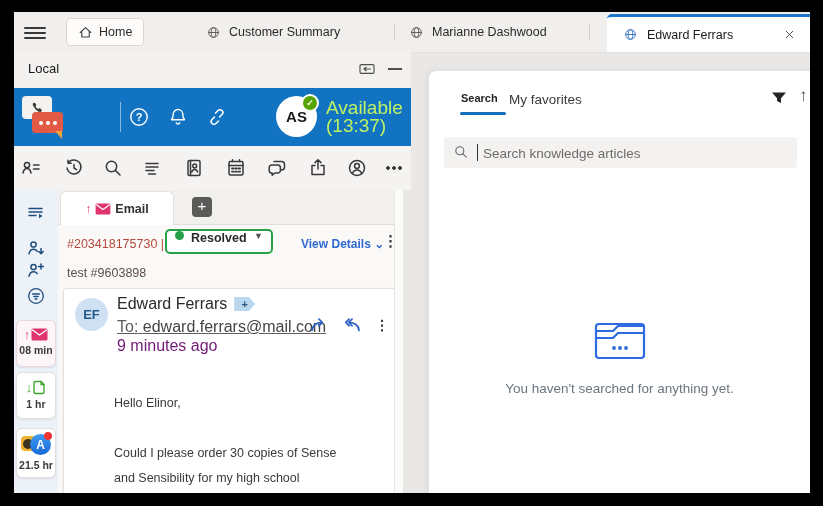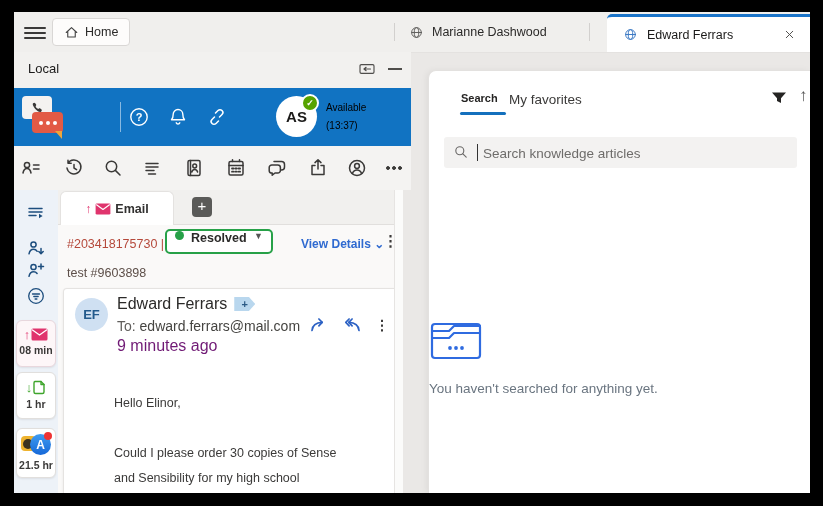--- a/index.html
+++ b/index.html
@@ -7,21 +7,21 @@
          font-family:"Liberation Sans",sans-serif;}
   .app{position:absolute;left:14px;top:12px;width:796px;height:481px;background:#eae8e6;overflow:hidden;}
 
   
   .topbar{position:absolute;left:0;top:0;width:796px;height:40px;background:#f0efed;border-bottom:1px solid #e4e2e0;}
   .hamburger{position:absolute;left:10px;top:12px;width:22px;height:16px;cursor:pointer;}
   .hamburger i{display:block;height:2px;background:#3a3938;margin:3px 0;border-radius:1px;}
   .tb-btn{position:absolute;top:6px;height:26px;display:flex;align-items:center;gap:6px;padding:0 11px;
           background:#fdfcfb;border:1px solid #d9d7d5;border-radius:4px;font-size:12.5px;color:#2b2a29;cursor:pointer;}
   .tb-btn svg{width:15px;height:15px;stroke:#444;}
-  .btn-home{left:38px;} .btn-inbox{left:114px;}
+  .btn-home{left:52px;} .btn-inbox{left:114px;}
   .tb-tab{position:absolute;top:0;height:40px;display:flex;align-items:center;gap:8px;font-size:12.5px;color:#2b2a29;cursor:pointer;}
   .tb-tab svg{width:15px;height:15px;stroke:#5f5e5c;}
   .tab-cs{left:192px;} .tab-md{left:395px;}
   .tb-sep{position:absolute;top:11px;width:1px;height:18px;background:#d2d0ce;}
   .sep1{left:380px;} .sep2{left:575px;}
   .tab-active{position:absolute;left:593px;top:2px;width:203px;height:38px;background:#fff;
               border-top:3px solid #1a74c9;border-radius:5px 0 0 0;display:flex;align-items:center;
               box-sizing:border-box;padding:0 12px 0 16px;gap:9px;font-size:12.5px;color:#1b1a19;cursor:pointer;}
   .tab-active svg.globe{width:15px;height:15px;stroke:#3b78c3;}
   .tab-close{margin-left:auto;width:18px;height:18px;display:flex;align-items:center;justify-content:center;cursor:pointer;}
@@ -45,21 +45,21 @@
   .pw-red i{width:4px;height:4px;border-radius:50%;background:#fff;}
   .pw-tail{position:absolute;left:33px;top:36px;width:0;height:0;border-left:7px solid transparent;border-top:8px solid #eda53c;}
   .bb-sep{position:absolute;left:106px;top:14px;width:1px;height:30px;background:rgba(255,255,255,.5);}
   .bb-icon{position:absolute;top:18px;width:22px;height:22px;cursor:pointer;}
   .bb-icon svg{width:22px;height:22px;stroke:#fff;}
   .bb-help{left:114px;} .bb-bell{left:153px;} .bb-link{left:192px;}
   .avatar{position:absolute;left:262px;top:8px;width:41px;height:41px;background:#fff;border-radius:50%;
           display:flex;align-items:center;justify-content:center;font-size:15px;font-weight:bold;color:#1b1a19;cursor:pointer;}
   .presence-badge{position:absolute;right:-2px;top:-2px;width:14px;height:14px;border-radius:50%;background:#57a300;
           border:2px solid #fff;display:flex;align-items:center;justify-content:center;color:#fff;font-size:9px;font-weight:bold;}
-  .status-block{position:absolute;left:312px;top:11px;font-size:10px;line-height:18px;color:#000000;}
+  .status-block{position:absolute;left:312px;top:11px;font-size:19px;line-height:18px;color:#bef264;}
 
   .toolbar{position:absolute;left:0;top:94px;width:100%;height:44px;background:#f4f3f2;}
   .tbi{position:absolute;top:11px;width:22px;height:22px;color:#3a3938;cursor:pointer;}
   .tbi svg{width:22px;height:22px;stroke:currentColor;}
 
   
   .session-area{position:absolute;left:0;top:138px;width:100%;bottom:0;}
   .rail{position:absolute;left:0;top:0;width:44px;height:100%;background:#edf2f8;}
   .rail-ic{position:absolute;left:12px;width:20px;height:20px;color:#1d4e7e;cursor:pointer;}
   .rail-ic svg{width:20px;height:20px;stroke:currentColor;}
@@ -103,21 +103,21 @@
   .case-title{position:absolute;left:9px;top:76px;font-size:12.5px;color:#5d4f49;}
 
   .email-card{position:absolute;left:5px;right:3px;top:98px;bottom:0;background:#fff;border:1px solid #e5e3e1;
               border-bottom:none;border-radius:4px 4px 0 0;box-shadow:0 1px 3px rgba(0,0,0,.07);}
   .ef-avatar{position:absolute;left:11px;top:9px;width:33px;height:33px;border-radius:50%;background:#cfe0f2;
              color:#235a8c;font-size:13px;font-weight:bold;display:flex;align-items:center;justify-content:center;}
   .sender-row{position:absolute;left:53px;top:6px;display:flex;align-items:center;gap:7px;}
   .sender-name{font-size:16px;color:#2b2a29;}
   .sender-tag{width:21px;height:14px;background:#b9d7ee;color:#2b5a85;font-size:11px;font-weight:bold;line-height:14px;
               text-align:center;clip-path:polygon(0 0,70% 0,100% 50%,70% 100%,0 100%);cursor:pointer;}
-  .to-row{position:absolute;left:53px;top:29px;font-size:14px;color:#605e5c;}
+  .to-row{position:absolute;left:53px;top:29px;font-size:16px;color:#605e5c;text-decoration:underline;}
   .to-row .addr{color:#454441;}
   .time-ago{position:absolute;left:53px;top:48px;font-size:16px;color:#701a75;}
   .mail-actions{position:absolute;right:10px;top:26px;display:flex;align-items:center;gap:13px;color:#2d62c4;}
   .mail-actions .ma{width:20px;height:20px;cursor:pointer;}
   .mail-actions svg{width:20px;height:20px;stroke:currentColor;}
   .mail-dots{font-size:14px;font-weight:bold;color:#3a3938;cursor:pointer;}
   .email-body{position:absolute;left:50px;top:102px;right:18px;font-size:12.5px;line-height:25px;color:#3b3a39;white-space:pre-line;}
 
   
   .kpanel{position:absolute;left:414px;top:58px;right:0;bottom:0;background:#fff;border:1px solid #e3e1df;
@@ -126,21 +126,21 @@
   .ktab-underline{position:absolute;left:31px;top:41px;width:46px;height:3px;background:#1470bd;border-radius:2px;}
   .ktab-fav{position:absolute;left:80px;top:21px;font-size:13.5px;color:#3b3a39;cursor:pointer;}
   .kfilter{position:absolute;left:340px;top:17px;width:20px;height:20px;cursor:pointer;}
   .ksort{position:absolute;left:370px;top:15px;font-size:17px;color:#555;cursor:pointer;}
   .ksearchbox{position:absolute;left:15px;right:13px;top:66px;height:31px;background:#f3f2f1;border-radius:3px;cursor:text;}
   .ksearchbox svg{position:absolute;left:9px;top:7px;width:16px;height:16px;stroke:#6a6867;}
   .kcaret{position:absolute;left:33px;top:7px;width:1px;height:17px;background:#333;}
   .ksearch-input{position:absolute;left:37px;top:0;right:6px;height:100%;border:none;background:transparent;outline:none;
                  font-family:"Liberation Sans",sans-serif;font-size:13.5px;color:#3b3a39;}
   .ksearch-input::placeholder{color:#6e6c6a;opacity:1;}
-  .kempty{position:absolute;left:0;right:0;top:246px;text-align:left;}
+  .kempty{position:absolute;left:0;right:0;top:246px;text-align:center;}
   .kfolder{width:54px;height:44px;margin:0 auto;}
   .kempty-text{margin-top:16px;font-size:13.5px;color:#6a7580;}
 
   svg{fill:none;stroke-linecap:round;stroke-linejoin:round;}
 </style>
 </head>
 <body>
 
 <div class="frame">
 <div class="app">
@@ -153,20 +153,28 @@
         </div>
 
     <div class="tb-btn btn-home">
       <svg viewBox="0 0 20 20" stroke-width="1.5">
         <path d="M3 10 L10 3.5 L17 10 M5 8.5 V16 H15 V8.5"></path>
           </svg>
       <span>Home</span>
     </div>
 
 
+    <div class="tb-tab tab-cs">
+      <svg viewBox="0 0 20 20" stroke-width="1.3">
+        <circle cx="10" cy="10" r="6.5"></circle>
+            <ellipse cx="10" cy="10" rx="3" ry="6.5"></ellipse>
+            <path d="M3.5 10 h13"></path>
+          </svg>
+      <span>Customer Summary</span>
+    </div>
     <div class="tb-sep sep1"></div>
 
     <div class="tb-tab tab-md">
       <svg viewBox="0 0 20 20" stroke-width="1.3">
         <circle cx="10" cy="10" r="6.5"></circle>
             <ellipse cx="10" cy="10" rx="3" ry="6.5"></ellipse>
             <path d="M3.5 10 h13"></path>
           </svg>
       <span>Marianne Dashwood</span>
     </div>

